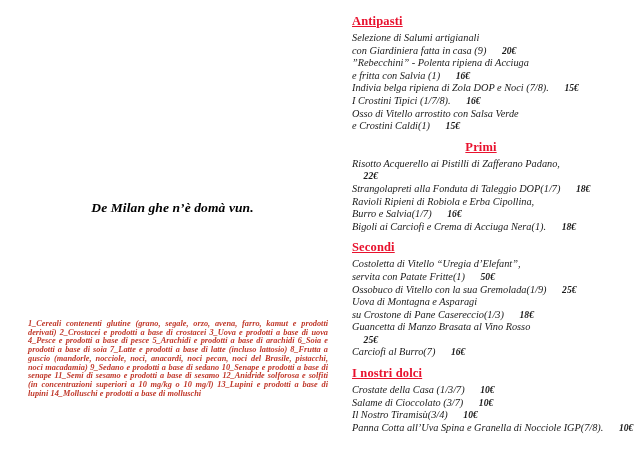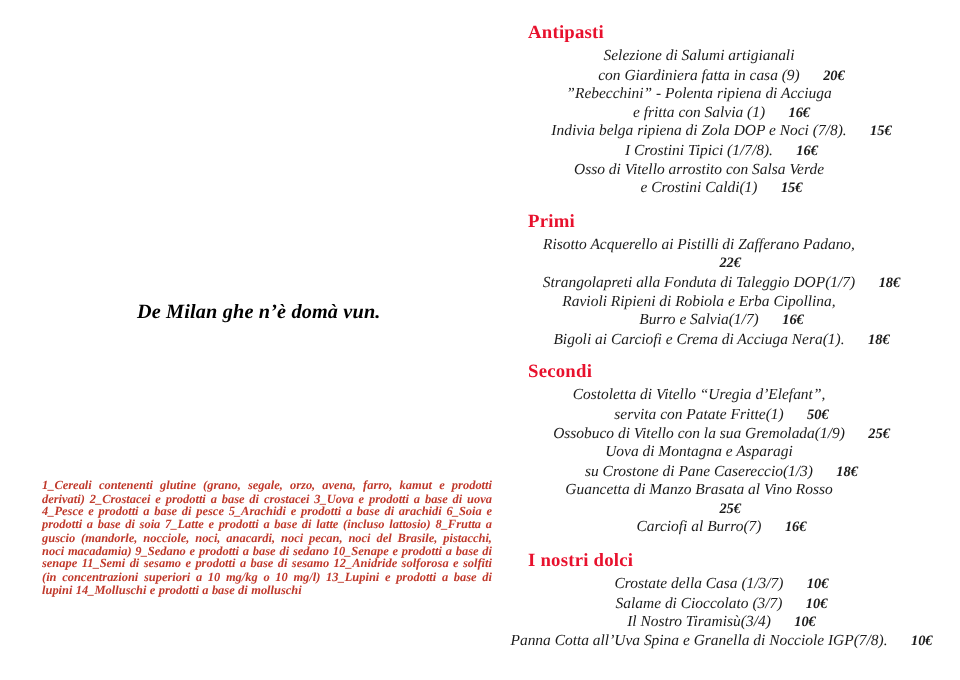--- a/index.html
+++ b/index.html
@@ -65,32 +65,33 @@
     margin-bottom: 1px;
   }
 
   .section-heading {
     font-size: 12.5px;
     font-weight: bold;
     color: #e8112d;
     margin: 0 0 4px 0;
     letter-spacing: 0.15px;
     line-height: 14px;
+    text-decoration: underline;
   }
 
   .section-items {
     margin: 0;
     padding: 0;
     list-style: none;
   }
 
   .menu-item {
     display: flex;
     align-items: baseline;
-    justify-content: center;
+    justify-content: flex-start;
     line-height: 12.6px;
     margin: 0;
     padding: 0;
   }
 
   .item-name {
     font-size: 10.3px;
     font-style: italic;
     color: #1a1a1a;
     white-space: nowrap;
@@ -112,21 +113,21 @@
   .menu-item.continuation .item-name {
     padding-left: 0;
   }
 
   
   .sec-antipasti { margin-bottom: 7px; }
   .sec-primi     { margin-bottom: 7px; }
   .sec-secondi   { margin-bottom: 7px; }
   .sec-dolci     { margin-bottom: 0; }
 
-  .heading-primi   { margin-top: 2px; }
+  .heading-primi   { margin-top: 2px; text-align: center; }
   .heading-secondi { margin-top: 2px; }
   .heading-dolci   { margin-top: 2px; }
 </style>
 </head>
 <body>
 
 <div id="left-column">
 
   <div id="restaurant-tagline">De Milan ghe n’è domà vun.</div>
 

